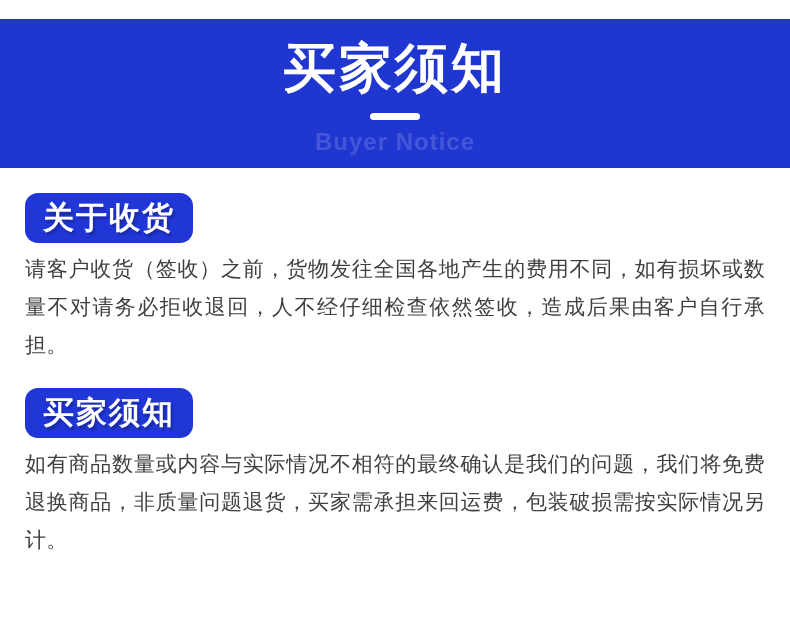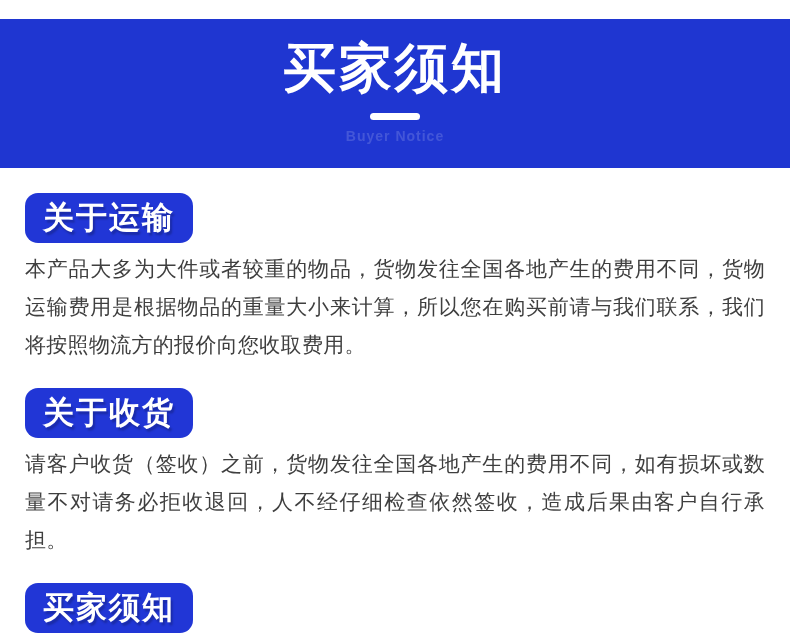--- a/index.html
+++ b/index.html
@@ -39,21 +39,21 @@
   }
   .banner-dash{
     width:50px;height:7px;
     background:#ffffff;
     border-radius:3.5px;
     margin-top:17px;
   }
   .banner-subtitle{
     margin-top:8px;
     color:var(--subtitle-blue);
-    font-size:14px;
+    font-size:24px;
     font-weight:bold;
     letter-spacing:1px;
   }
 
   
   .content{
     padding:0 25px;
   }
   .section{margin:0;}
   .section-badge{
@@ -88,24 +88,20 @@
 <div class="page">
 
   <div class="banner">
     <div class="banner-title">买家须知</div>
     <div class="banner-dash"></div>
     <div class="banner-subtitle">Buyer Notice</div>
   </div>
 
   <div class="content">
 
-    <div class="section">
-      <div class="section-badge">关于运输</div>
-      <div class="section-text">本产品大多为大件或者较重的物品，货物发往全国各地产生的费用不同，货物运输费用是根据物品的重量大小来计算，所以您在购买前请与我们联系，我们将按照物流方的报价向您收取费用。</div>
-    </div>
 
     <div class="section">
       <div class="section-badge">关于收货</div>
       <div class="section-text">请客户收货（签收）之前，货物发往全国各地产生的费用不同，如有损坏或数量不对请务必拒收退回，人不经仔细检查依然签收，造成后果由客户自行承担。</div>
     </div>
 
     <div class="section">
       <div class="section-badge">买家须知</div>
       <div class="section-text">如有商品数量或内容与实际情况不相符的最终确认是我们的问题，我们将免费退换商品，非质量问题退货，买家需承担来回运费，包装破损需按实际情况另计。</div>
     </div>

